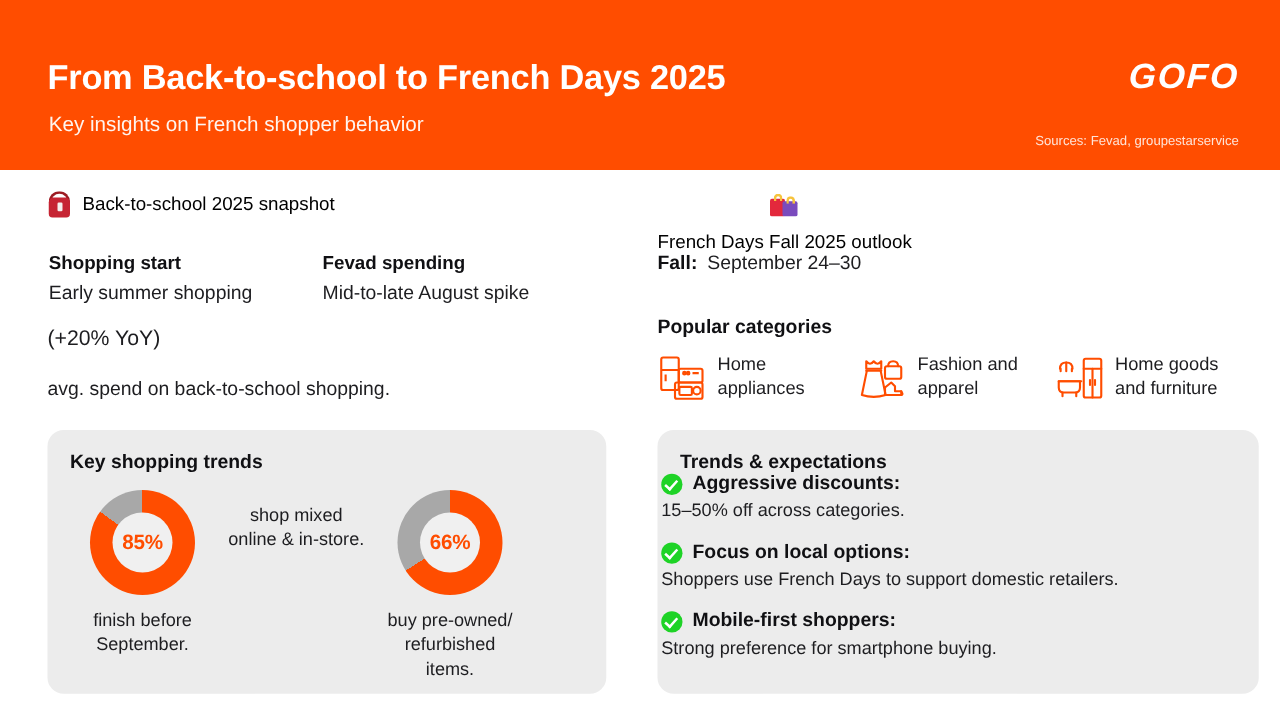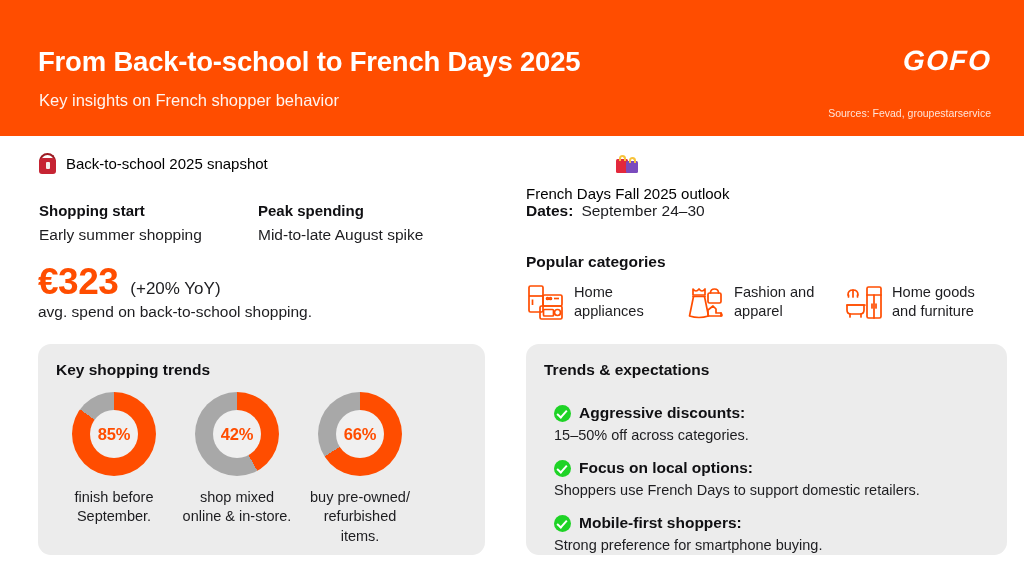--- a/index.html
+++ b/index.html
@@ -312,51 +312,45 @@
       </span>
       <span>Back-to-school 2025 snapshot</span>
     </div>
 
     <div class="stat-pair" style="left:39px; top:66px;">
       <div class="stat-label">Shopping start</div>
       <div class="stat-value">Early summer shopping</div>
     </div>
 
     <div class="stat-pair" style="left:258px; top:66px;">
-      <div class="stat-label">Peak spending</div>
+      <div class="stat-label">Fevad spending</div>
       <div class="stat-value">Mid-to-late August spike</div>
     </div>
 
     <div class="bignum-row" style="left:38px; top:125px;">
-      <span class="bignum">€323</span>
       <span class="bignum-note">(+20% YoY)</span>
     </div>
     <div class="bignum-caption" style="left:38px; top:167px;">avg. spend on back-to-school shopping.</div>
 
     <div class="panel" style="left:38px; top:208px; width:447px; height:211px;">
       <div class="panel-title" style="left:18px; top:17px;">Key shopping trends</div>
 
       <div class="donuts" style="left:20px; top:48px;">
 
         <div class="donut-cell">
           <div class="donut" style="background: conic-gradient(rgb(255, 77, 0) 0deg, rgb(255, 77, 0) 306deg, rgb(168, 168, 168) 306deg, rgb(168, 168, 168) 360deg);">
             <div class="hole">
                 <span class="pct">85%</span>
               </div>
           </div>
           <div class="donut-caption">finish before
 September.</div>
         </div>
 
         <div class="donut-cell">
-          <div class="donut" style="background: conic-gradient(rgb(255, 77, 0) 0deg, rgb(255, 77, 0) 151.2deg, rgb(168, 168, 168) 151.2deg, rgb(168, 168, 168) 360deg);">
-            <div class="hole">
-                <span class="pct">42%</span>
-              </div>
-          </div>
           <div class="donut-caption">shop mixed
 online &amp; in-store.</div>
         </div>
 
         <div class="donut-cell">
           <div class="donut" style="background: conic-gradient(rgb(255, 77, 0) 0deg, rgb(255, 77, 0) 237.6deg, rgb(168, 168, 168) 237.6deg, rgb(168, 168, 168) 360deg);">
             <div class="hole">
                 <span class="pct">66%</span>
               </div>
           </div>
@@ -374,21 +368,21 @@
       <span class="bags">
         <span class="bagA"></span>
           <span class="bagB"></span>
           <span class="hA"></span>
           <span class="hB"></span>
       </span>
       <span>French Days Fall 2025 outlook</span>
     </div>
 
     <div style="position:absolute; left:16px; top:66px; display:flex; align-items:baseline; gap:8px; white-space:nowrap;">
-      <span style="font-size:15.5px; font-weight:bold; color:#101013;">Dates:</span>
+      <span style="font-size:15.5px; font-weight:bold; color:#101013;">Fall:</span>
       <span style="font-size:15.5px; color:#1d1d20;">September 24–30</span>
     </div>
 
     <div style="position:absolute; left:16px; top:117px; font-size:15.5px; font-weight:bold; color:#101013; white-space:nowrap;">Popular categories</div>
 
     <div class="cat-row" style="left:16px; top:146px;">
 
       <div class="cat-item" style="width:160px;">
         <svg class="cat-icon" width="40" height="40" viewBox="0 0 40 40" fill="none" stroke="#ff4d00" stroke-width="1.7">
           <rect x="3" y="4" width="14" height="26" rx="1.5"></rect>
@@ -437,21 +431,21 @@
           <line x1="32" y1="22" x2="32" y2="26"></line>
         </svg>
         <span class="cat-label">Home goods
 and furniture</span>
       </div>
     </div>
 
     <div class="panel" style="left:16px; top:208px; width:481px; height:211px;">
       <div class="panel-title" style="left:18px; top:17px;">Trends &amp; expectations</div>
 
-      <div class="trend-list" style="top:60px; padding-left:28px; padding-right:14px;">
+      <div class="trend-list" style="top:34px; padding-left:3px; padding-right:14px;">
 
         <div class="trend-item">
           <div class="trend-head">
             <span class="check"></span>
             <span>Aggressive discounts:</span>
           </div>
           <div class="trend-desc">15–50% off across categories.</div>
         </div>
 
         <div class="trend-item">

